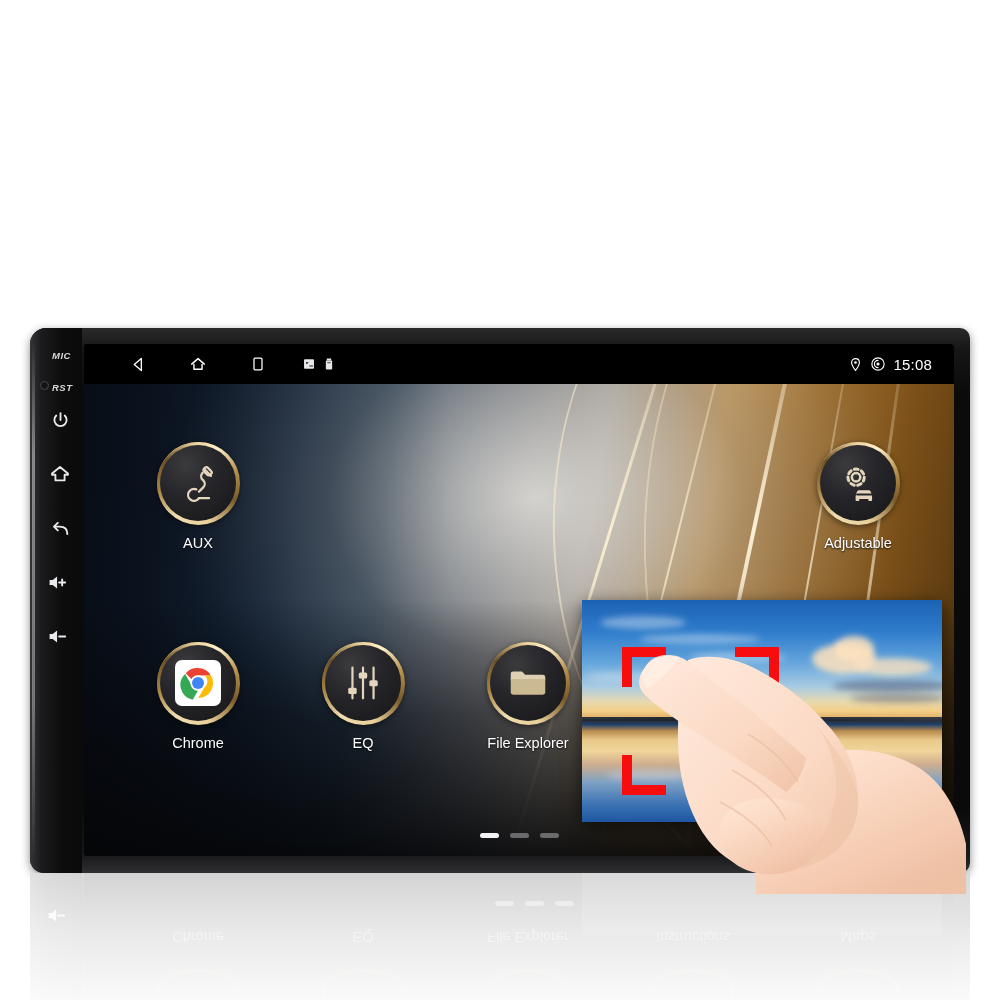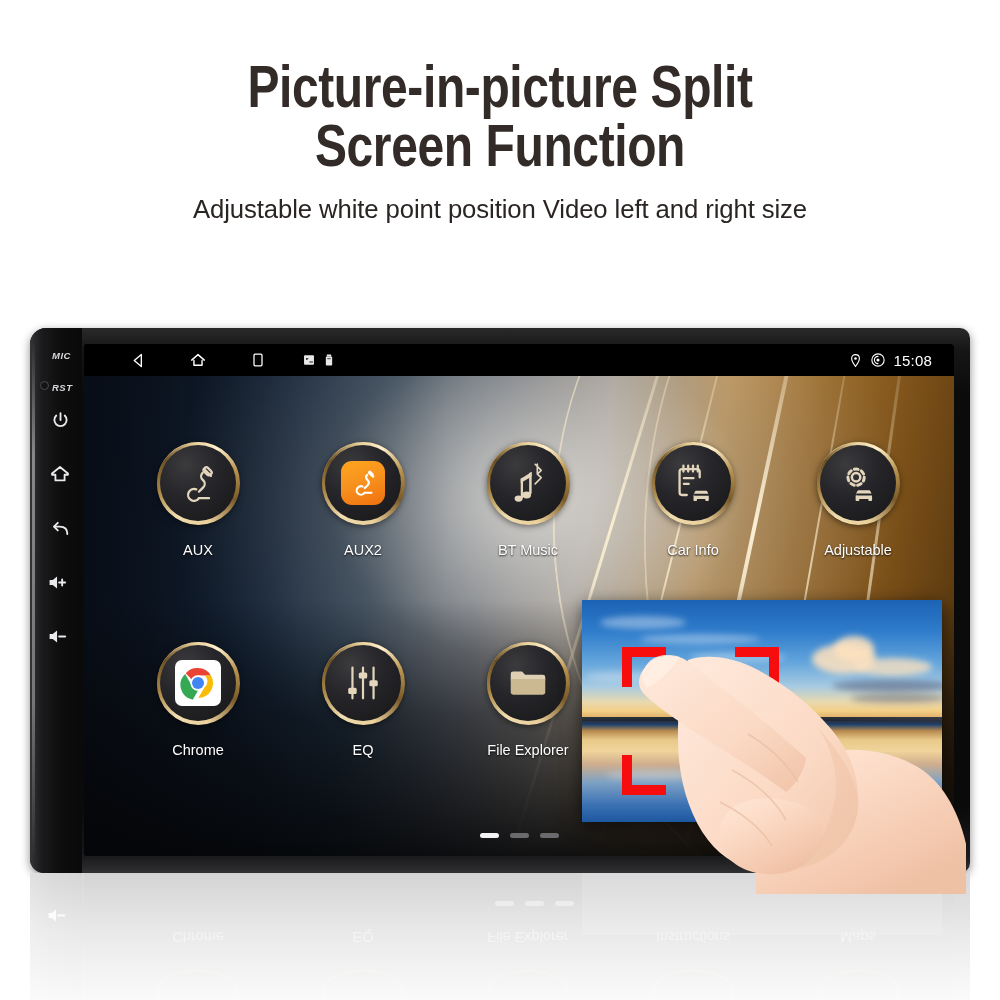--- a/index.html
+++ b/index.html
@@ -97,21 +97,21 @@
     position:absolute; background: linear-gradient(90deg, rgba(255,226,160,0.0), rgba(255,228,168,0.85), rgba(255,226,160,0.0));
     transform-origin: top left;
   }
   .swoosh {
     position:absolute; border-radius:50%;
     border-style:solid; border-color: transparent;
   }
 
   
   .statusbar {
-    position:absolute; left:0; top:0; width:100%; height:32px;
+    position:absolute; left:0; top:0; width:100%; height:40px;
     background:#000; display:flex; align-items:center;
     color:#fff; z-index:6;
   }
   .sb-nav { display:flex; align-items:center; gap:40px; margin-left:44px; }
   .sb-nav .navbtn { width:20px; height:20px; display:flex; align-items:center; justify-content:center; }
   .sb-sys { display:flex; align-items:center; gap:6px; margin-left:34px; }
   .sb-right { margin-left:auto; margin-right:22px; display:flex; align-items:center; gap:7px; }
   .sb-time { font-size:15px; font-weight:500; letter-spacing:0.2px; }
 
   
@@ -137,21 +137,21 @@
   .app .ring-outer {
     position:absolute; inset:-3.5px; border-radius:50%;
     background: conic-gradient(from 215deg, #f0dcae 0%, #a98646 12%, #6b4f22 25%, #e6cd96 38%, #fff0cc 48%, #b8924e 60%, #7a5a29 72%, #e9d09b 86%, #f0dcae 100%);
   }
   .app .ring-inner {
     position:absolute; inset:0; border-radius:50%;
     background: radial-gradient(circle at 34% 26%, #3b3b3e 0%, #26262a 42%, #161618 100%);
     display:flex; align-items:center; justify-content:center;
   }
   .app .label {
-    margin-top: 18px;
+    margin-top: 11px;
     font-size: 14.5px; color:#ffffff; font-weight:400;
     text-shadow: 0 1px 2px rgba(0,0,0,0.85);
     white-space:nowrap;
   }
   .gicon { width:46px; height:46px; display:block; }
 
   
   .dots { position:absolute; left:0; bottom:18px; width:100%; display:flex; justify-content:center; gap:11px; z-index:4;}
   .dots .d { width:19px; height:5px; border-radius:3px; background:#6a6a6c; }
   .dots .d.on { background:#f2f2f4; }
@@ -208,25 +208,20 @@
     background: linear-gradient(90deg,#adadaf 0%, #9b9b9d 40%, #8f8f91 100%);
   }
   .rf-dots { position:absolute; display:flex; gap:11px; }
   .rf-dots .d { width:19px; height:5px; border-radius:3px; background:#c0c0c2; }
 </style>
 </head>
 <body>
 
 <div id="page">
 
-  <div class="headline-wrap">
-    <div class="headline">Picture-in-picture Split
-Screen Function</div>
-    <div class="subheadline">Adjustable white point position Video left and right size</div>
-  </div>
 
   <div id="device">
     <div class="bezel"></div>
     <div class="bezel-left-rail"></div>
     <div class="bezel-left-edge"></div>
 
     <div class="rail-label" style="top:22px;">MIC</div>
     <div class="rst-dot" style="top:53px;"></div>
     <div class="rail-label" style="top:54px;">RST</div>
 
@@ -337,81 +332,22 @@
                   <path d="M22.2 30.6a6.2 6.2 0 1 0 2.8 9.2"></path>
                   <path d="M25 39.8h10.5"></path>
                   <rect x="29.5" y="9" width="9" height="5.5" rx="2.2" transform="rotate(45 34 11.8)"></rect>
                 </g>
               </svg>
             </div>
           </div>
           <div class="label">AUX</div>
         </div>
 
-        <div class="app" style="left:217px; top:66px;">
-          <div class="ring">
-            <div class="ring-outer"></div>
-            <div class="ring-inner">
-              <div style="width:44px;height:44px;border-radius:11px;background:linear-gradient(160deg,#ffa51f 0%,#f7931e 45%,#f07010 100%);display:flex;align-items:center;justify-content:center;">
-                <svg viewBox="0 0 48 48" width="34" height="34">
-                  <g fill="none" stroke="#ffffff" stroke-width="3" stroke-linecap="round" stroke-linejoin="round">
-                    <path d="M33 9.5l5.5 5.5"></path>
-                    <path d="M30 12.5c-2 2-2 5 0 7l.6.6c2 2 2 5 0 7l-4 4"></path>
-                    <path d="M23.5 29a6 6 0 1 0 2.6 8.8"></path>
-                    <path d="M26 37.8h10"></path>
-                  </g>
-                  <rect x="30.5" y="8" width="9" height="5" rx="2" transform="rotate(45 35 10.5)" fill="#fff"></rect>
-                </svg>
-              </div>
-            </div>
-          </div>
-          <div class="label">AUX2</div>
-        </div>
-
-        <div class="app" style="left:382px; top:66px;">
-          <div class="ring">
-            <div class="ring-outer"></div>
-            <div class="ring-inner">
-              <svg class="gicon" viewBox="0 0 48 48">
-                <g fill="#e3d6bd">
-                  <path d="M18 36.5a4.6 3.6 0 1 0 9.2 0 4.6 3.6 0 1 0-9.2 0z"></path>
-                  <path d="M25.2 13.6l2.6-1v22.5h-2.6z"></path>
-                  <path d="M10 40.3a4.2 3.3 0 1 0 8.4 0 4.2 3.3 0 1 0-8.4 0z"></path>
-                  <path d="M16.4 19.5l2.4-.9v21.4h-2.4z"></path>
-                  <path d="M16.4 19.5 27.8 12.6v4.6L16.4 24z"></path>
-                </g>
-                <g fill="none" stroke="#e3d6bd" stroke-width="2.2" stroke-linejoin="round" stroke-linecap="round">
-                  <path d="M33.6 6.6v13.2l5.2-4.9-8.1-8.2M33.6 19.8l5.2 4.9-8.1 8.2" transform="translate(0.5 0) scale(0.78) translate(9 -1)"></path>
-                </g>
-              </svg>
-            </div>
-          </div>
-          <div class="label">BT Music</div>
-        </div>
-
-        <div class="app" style="left:547px; top:66px;">
-          <div class="ring">
-            <div class="ring-outer"></div>
-            <div class="ring-inner">
-              <svg class="gicon" viewBox="0 0 48 48">
-                <g fill="none" stroke="#e3d6bd" stroke-width="2.4" stroke-linecap="round" stroke-linejoin="round">
-                  <path d="M28.5 9.5H12.5a2.5 2.5 0 0 0-2.5 2.5v22a2.5 2.5 0 0 0 2.5 2.5h5"></path>
-                  <path d="M28.5 9.5a2.5 2.5 0 0 1 2.5 2.5v6"></path>
-                  <path d="M14 6v6M19 6v6M24 6v6M29 6v6"></path>
-                  <path d="M14.5 19h10M14.5 25h5"></path>
-                </g>
-                <g fill="#e3d6bd">
-                  <path d="M24.5 38.5c0-.9.5-3.4 1.2-4.9.5-1.1 1.1-1.6 2.1-1.6h9.4c1 0 1.6.5 2.1 1.6.7 1.5 1.2 4 1.2 4.9v3.2a1 1 0 0 1-1 1h-1.7a1 1 0 0 1-1-1v-1h-8.6v1a1 1 0 0 1-1 1h-1.7a1 1 0 0 1-1-1z"></path>
-                  <rect x="25" y="35.3" width="16" height="1.9" rx="0.9" fill="#26262a"></rect>
-                </g>
-              </svg>
-            </div>
-          </div>
-          <div class="label">Car Info</div>
-        </div>
+
+
 
         <div class="app" style="left:712px; top:66px;">
           <div class="ring">
             <div class="ring-outer"></div>
             <div class="ring-inner">
               <svg class="gicon" viewBox="0 0 48 48">
                 <g fill="none" stroke="#e3d6bd" stroke-width="3.1" stroke-linecap="round">
                   <circle cx="22" cy="18" r="8.5" stroke-dasharray="4 3.6"></circle>
                 </g>
                 <circle cx="22" cy="18" r="4.4" fill="none" stroke="#e3d6bd" stroke-width="2.6"></circle>

